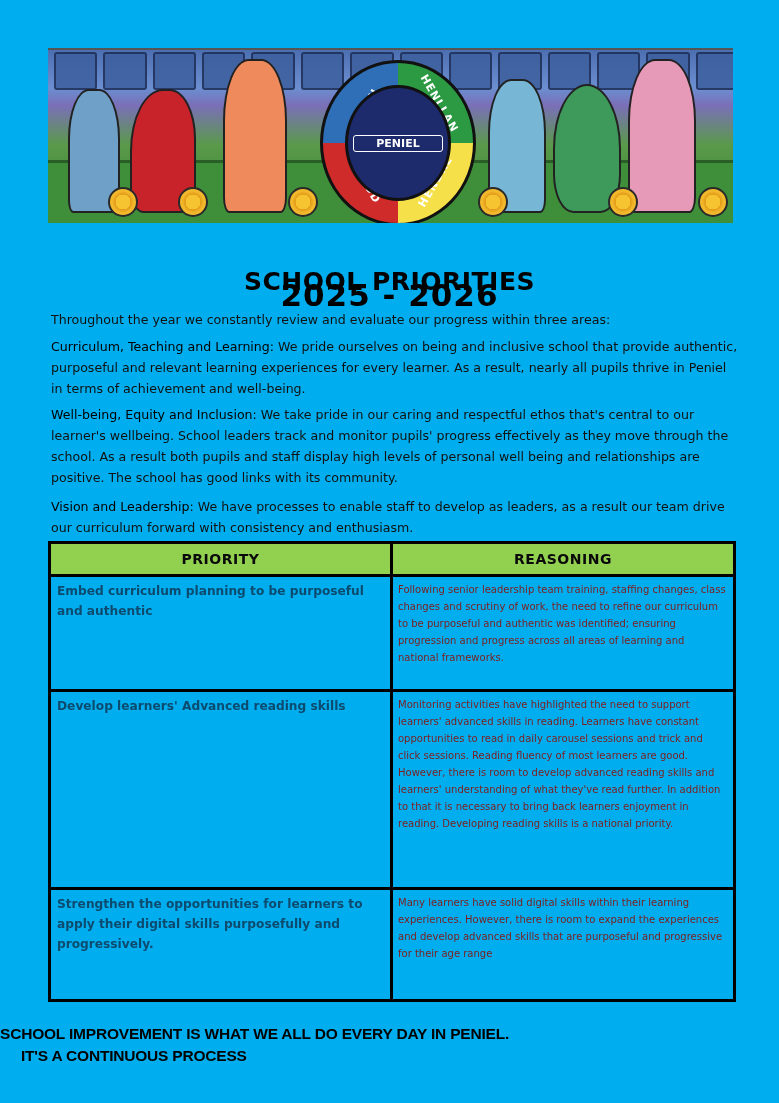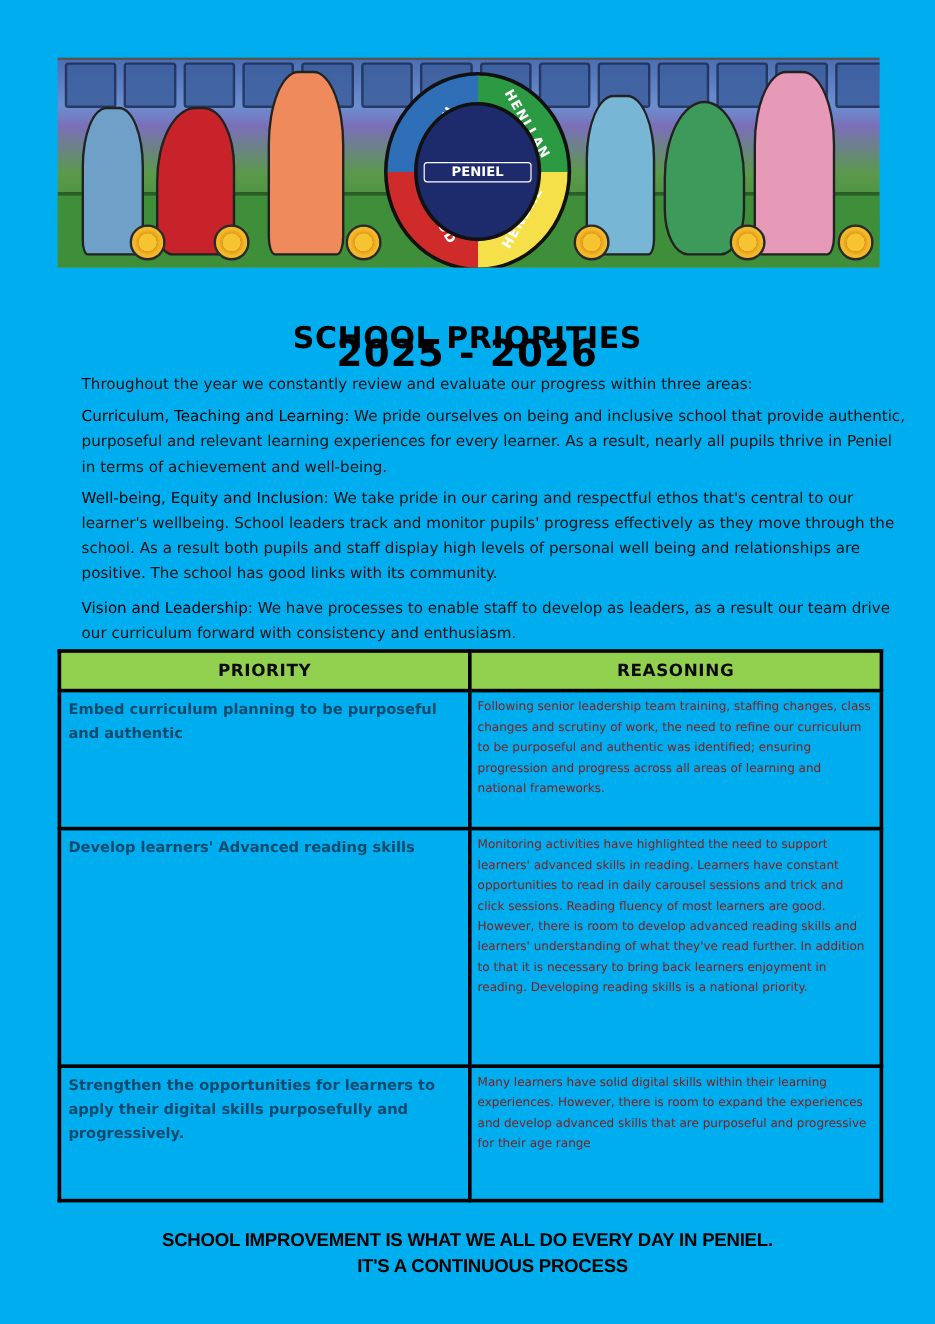--- a/index.html
+++ b/index.html
@@ -57,21 +57,21 @@
     position: absolute; font-family: "DejaVu Sans", sans-serif; font-weight: bold;
     font-size: 11px; color: #fff; letter-spacing: 1px;
   }
   .title {
     position: absolute; left: 0; width: 779px; text-align: center;
     font-family: "DejaVu Sans", sans-serif; font-weight: bold; color: #000;
   }
   .title.t1 { top: 227px; font-size: 25px; letter-spacing: 0.5px; margin-top: 40px; }
   .title.t2 { top: 277px; font-size: 31px; letter-spacing: 1px; }
   .intro {
-    position: absolute; left: 68px; width: 690px;
+    position: absolute; left: 51px; width: 690px;
     font-size: 12.6px; line-height: 21px; color: #111;
   }
   .intro b { font-weight: normal; color: #000; }
   .p0 { top: 309px; }
   .p1 { top: 336px; }
   .p2 { top: 404px; }
   .p3 { top: 496px; }
   table.priorities {
     position: absolute; left: 48px; top: 541px;
     width: 685px; height: 360px;
@@ -88,21 +88,21 @@
   }
   table.priorities td.priority {
     font-weight: bold; font-size: 12.2px; line-height: 20px; padding: 4px 6px 0 6px; color: #0c4a6e;
   }
   table.priorities td.reason {
     font-size: 10px; line-height: 17px; padding: 4px 6px 0 5px; color: #7f1d1d;
   }
   col.c1 { width: 342px; }
   col.c2 { width: 343px; }
   .footer {
-    position: absolute; left: 0; width: 779px; text-align: center;
+    position: absolute; left: 0; width: 779px; 
     font-family: "Liberation Sans", sans-serif; font-weight: bold; font-size: 15.5px; color: #000;
     letter-spacing: -0.2px;
   }
   .f1 { top: 1025px; }
   .f2 { top: 1047px; margin-left: 21px; }
 </style>
 </head>
 <body>
 
 <div class="banner">

